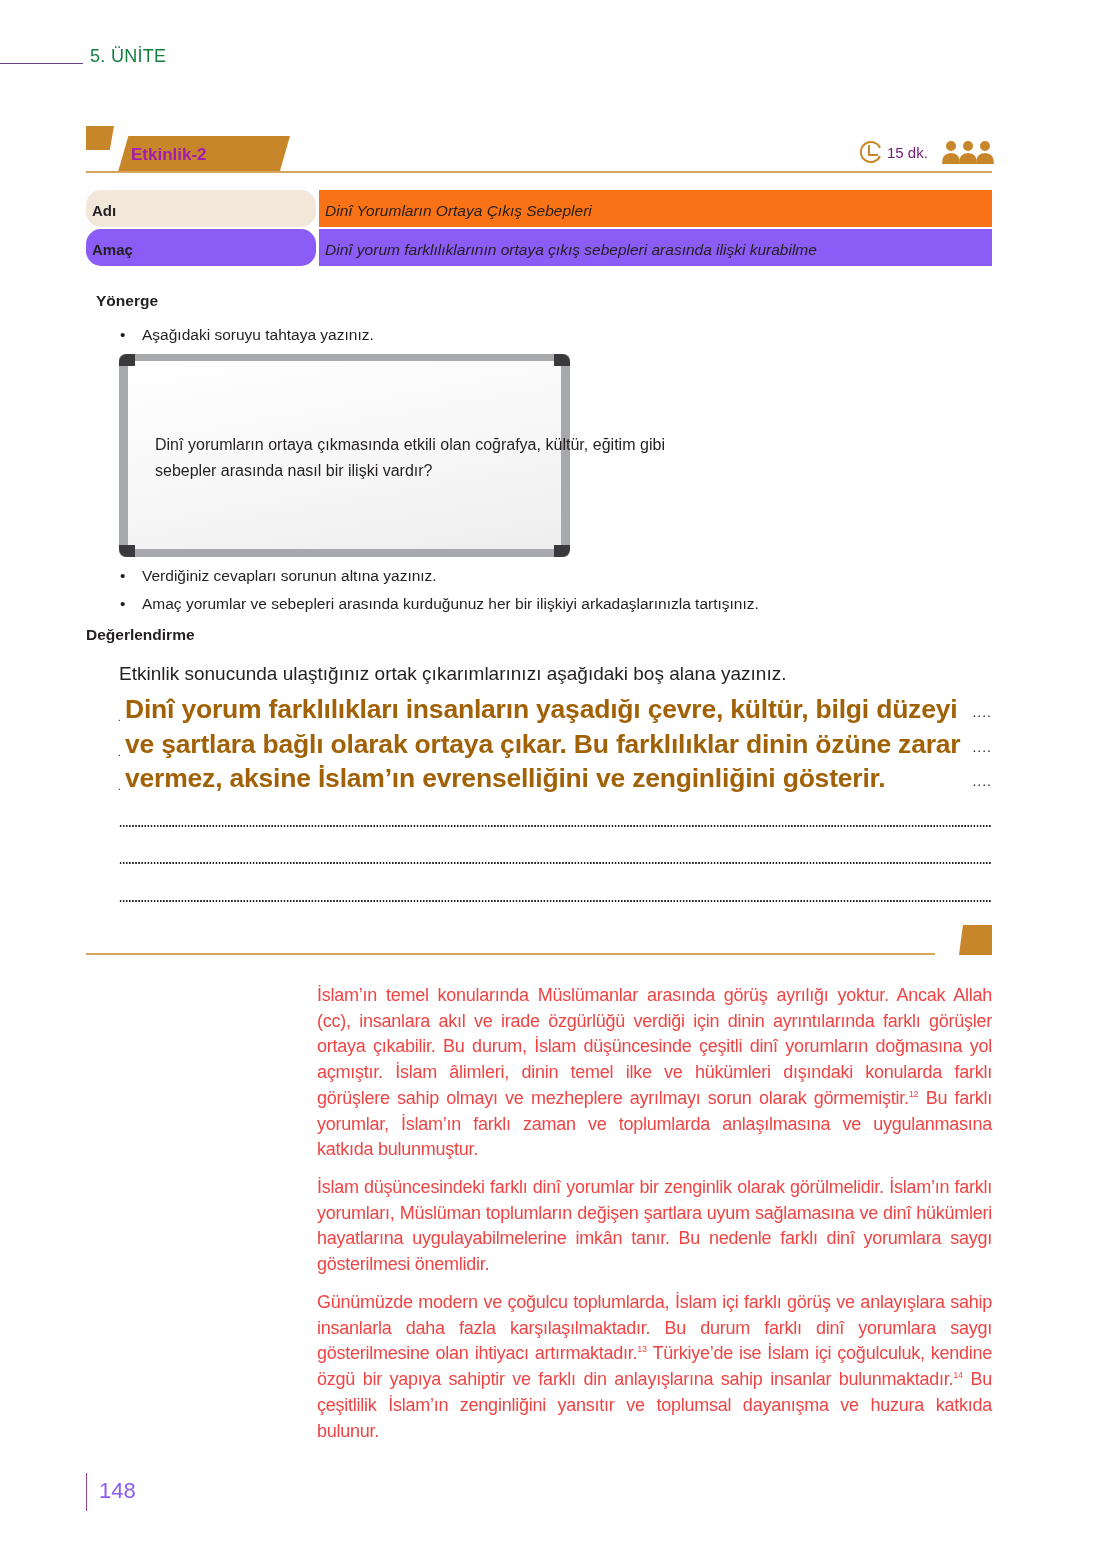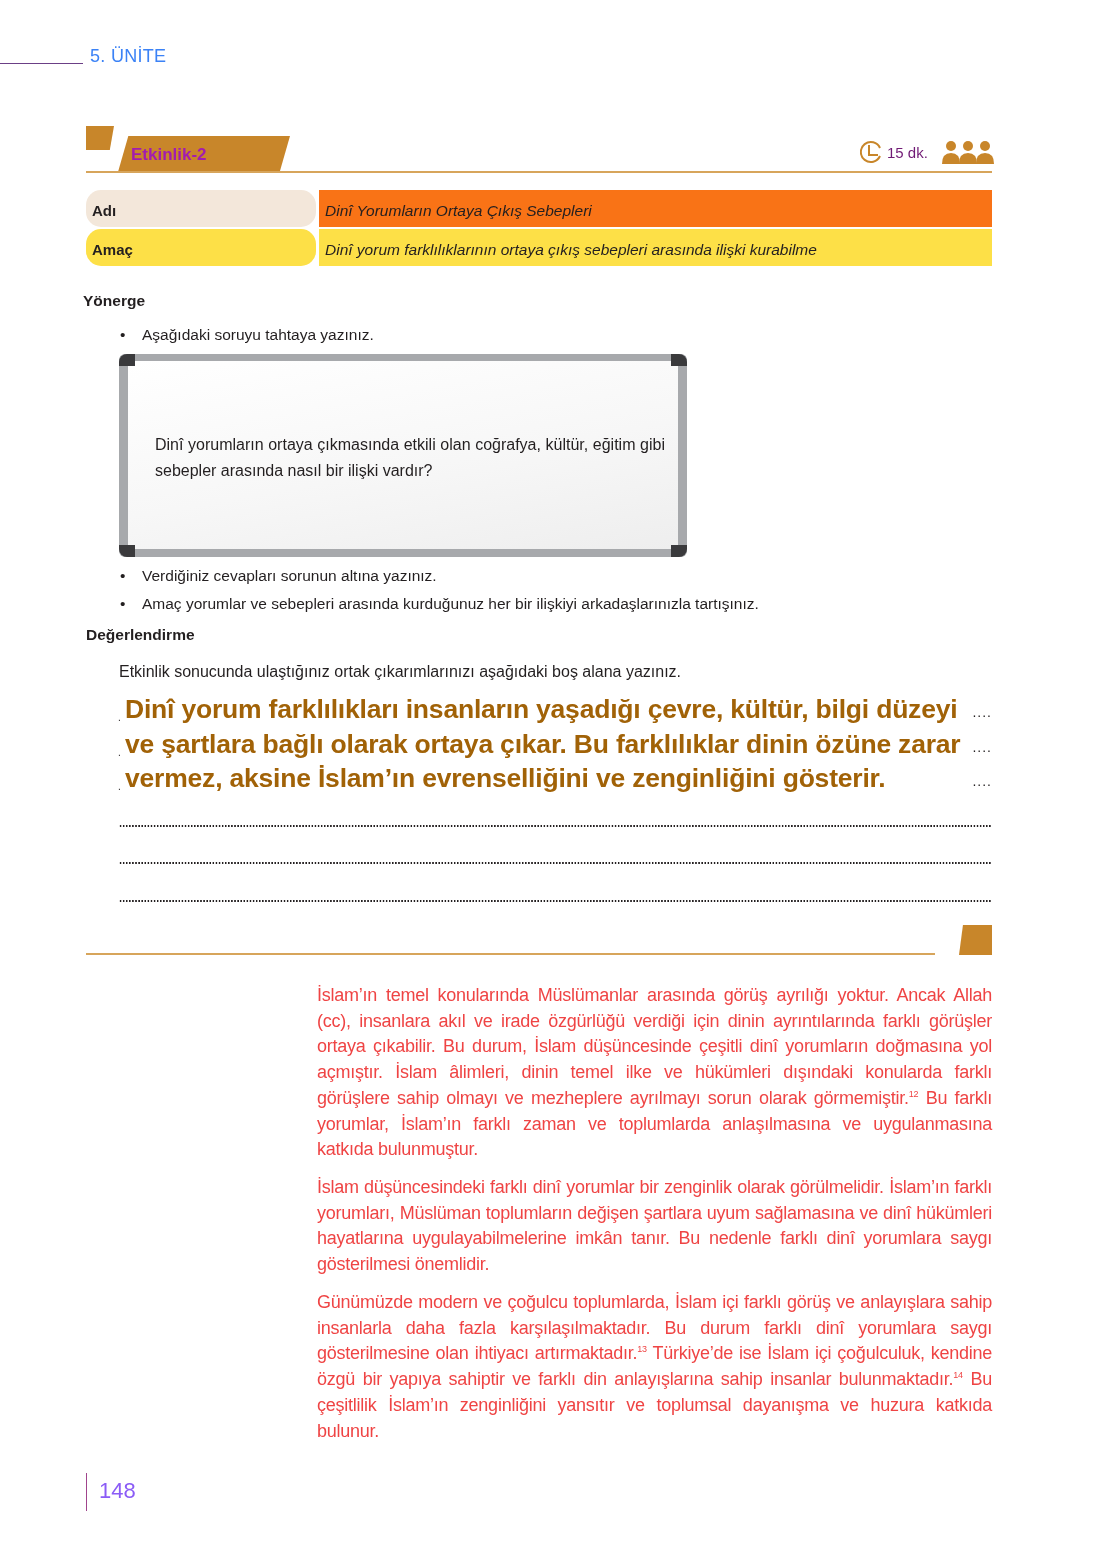--- a/index.html
+++ b/index.html
@@ -4,47 +4,47 @@
 <style>
   html, body { margin: 0; padding: 0; background: #ffffff; }
   body {
     width: 1105px; height: 1559px; position: relative; overflow: hidden;
     font-family: "Liberation Sans", sans-serif; color: #231f20;
   }
   .abs { position: absolute; }
 
   
   .unit-line { left: 0; top: 63px; width: 83px; height: 1px; background: #6b3f86; }
-  .unit-label { left: 90px; top: 46px; font-size: 18px; color: #3b82f6; letter-spacing: 0.3px; }
+  .unit-label { left: 90px; top: 46px; font-size: 18px; color: #15803d; letter-spacing: 0.3px; }
 
   
   .act-square { left: 86px; top: 126px; width: 28px; height: 24px; background: #c8862a;
     clip-path: polygon(0 0, 100% 0, 85% 100%, 0 100%); }
   .act-banner { left: 118px; top: 136px; width: 172px; height: 36px; background: #c8862a;
     clip-path: polygon(6% 0, 100% 0, 94% 100%, 0 100%); }
   .act-title { left: 131px; top: 145px; font-size: 17px; font-weight: bold; color: #a21caf; }
   .act-rule { left: 86px; top: 171px; width: 906px; height: 2px; background: #d7a55b; }
 
   .time-wrap { left: 860px; top: 140px; display: flex; align-items: center; gap: 2px; }
   .clock-icon { width: 24px; height: 24px; }
   .time-text { font-size: 15px; color: #701a75; margin-left: 1px; }
   .group-icon { left: 942px; top: 140px; width: 52px; height: 26px; }
   .info-row { display: flex; height: 37px; margin-bottom: 2px; }
   .info-row .label { width: 230px; background: #f3e7da; font-weight: bold; font-size: 15px;
     padding: 12px 0 12px 6px; box-sizing: border-box; margin-right: 3px; border-radius: 15px; }
   .info-row .value { flex: 1; background: #f97316; font-style: italic; font-size: 15.5px;
     padding: 12px 0 0 6px; box-sizing: border-box; }
-  .info-row.alt .label, .info-row.alt .value { background: #fde047; }
+  .info-row.alt .label, .info-row.alt .value { background: #8b5cf6; }
 
   .section-title { font-size: 15.5px; font-weight: bold; }
   .bullet-item { font-size: 15.5px; display: flex; }
   .bullet-dot { width: 22px; }
 
   
-  .wb { left: 119px; top: 354px; width: 568px; height: 203px; }
+  .wb { left: 119px; top: 354px; width: 451px; height: 203px; }
   .wb-frame { position: absolute; inset: 0; background: #a7a9ac; border-radius: 6px; }
   .wb-inner { position: absolute; left: 9px; top: 7px; right: 9px; bottom: 8px;
     background: linear-gradient(170deg, #ffffff 0%, #f7f7f7 55%, #eeeeee 100%); }
   .wb-corner { position: absolute; width: 16px; height: 12px; background: #3a3a3c; }
   .wb-corner.tl { left: 0; top: 0; border-top-left-radius: 8px; }
   .wb-corner.tr { right: 0; top: 0; border-top-right-radius: 8px; }
   .wb-corner.bl { left: 0; bottom: 0; border-bottom-left-radius: 8px; }
   .wb-corner.br { right: 0; bottom: 0; border-bottom-right-radius: 8px; }
   .wb-text { position: absolute; left: 36px; top: 78px; width: 510px; font-size: 16px; line-height: 26px;
     text-align: justify; color: #231f20; }
@@ -104,21 +104,21 @@
   <div class="info-row">
     <div class="label">Adı</div>
     <div class="value">Dinî Yorumların Ortaya Çıkış Sebepleri</div>
   </div>
   <div class="info-row alt">
     <div class="label">Amaç</div>
     <div class="value">Dinî yorum farklılıklarının ortaya çıkış sebepleri arasında ilişki kurabilme</div>
   </div>
 </div>
 
-<div class="abs section-title" style="left:83px; top:292px;">Yönerge</div>
+<div class="abs section-title" style="left:96px; top:292px;">Yönerge</div>
 <div class="abs bullet-item" style="left:120px; top:326px;">
   <span class="bullet-dot">•</span>
   <span>Aşağıdaki soruyu tahtaya yazınız.</span>
 </div>
 
 <div class="abs wb">
   <div class="wb-frame"></div>
   <div class="wb-inner"></div>
   <div class="wb-corner tl"></div>
   <div class="wb-corner tr"></div>
@@ -130,21 +130,21 @@
 <div class="abs bullet-item" style="left:120px; top:567px;">
   <span class="bullet-dot">•</span>
   <span>Verdiğiniz cevapları sorunun altına yazınız.</span>
 </div>
 <div class="abs bullet-item" style="left:120px; top:595px;">
   <span class="bullet-dot">•</span>
   <span>Amaç yorumlar ve sebepleri arasında kurduğunuz her bir ilişkiyi arkadaşlarınızla tartışınız.</span>
 </div>
 
 <div class="abs section-title" style="left:86px; top:626px;">Değerlendirme</div>
-<div class="abs" style="left:119px; top:663px; font-size:16px;">Etkinlik sonucunda ulaştığınız ortak çıkarımlarınızı aşağıdaki boş alana yazınız.</div>
+<div class="abs" style="left:119px; top:663px; font-size:19px;">Etkinlik sonucunda ulaştığınız ortak çıkarımlarınızı aşağıdaki boş alana yazınız.</div>
 
 <div class="abs answer-line" style="top:698px;">
   <span class="answer-dots-left">.</span>
   <span class="answer-text">Dinî yorum farklılıkları insanların yaşadığı çevre, kültür, bilgi düzeyi</span>
   <span class="answer-dots-right">....</span>
 </div>
 <div class="abs answer-line" style="top:733px;">
   <span class="answer-dots-left">.</span>
   <span class="answer-text">ve şartlara bağlı olarak ortaya çıkar. Bu farklılıklar dinin özüne zarar</span>
   <span class="answer-dots-right">....</span>

